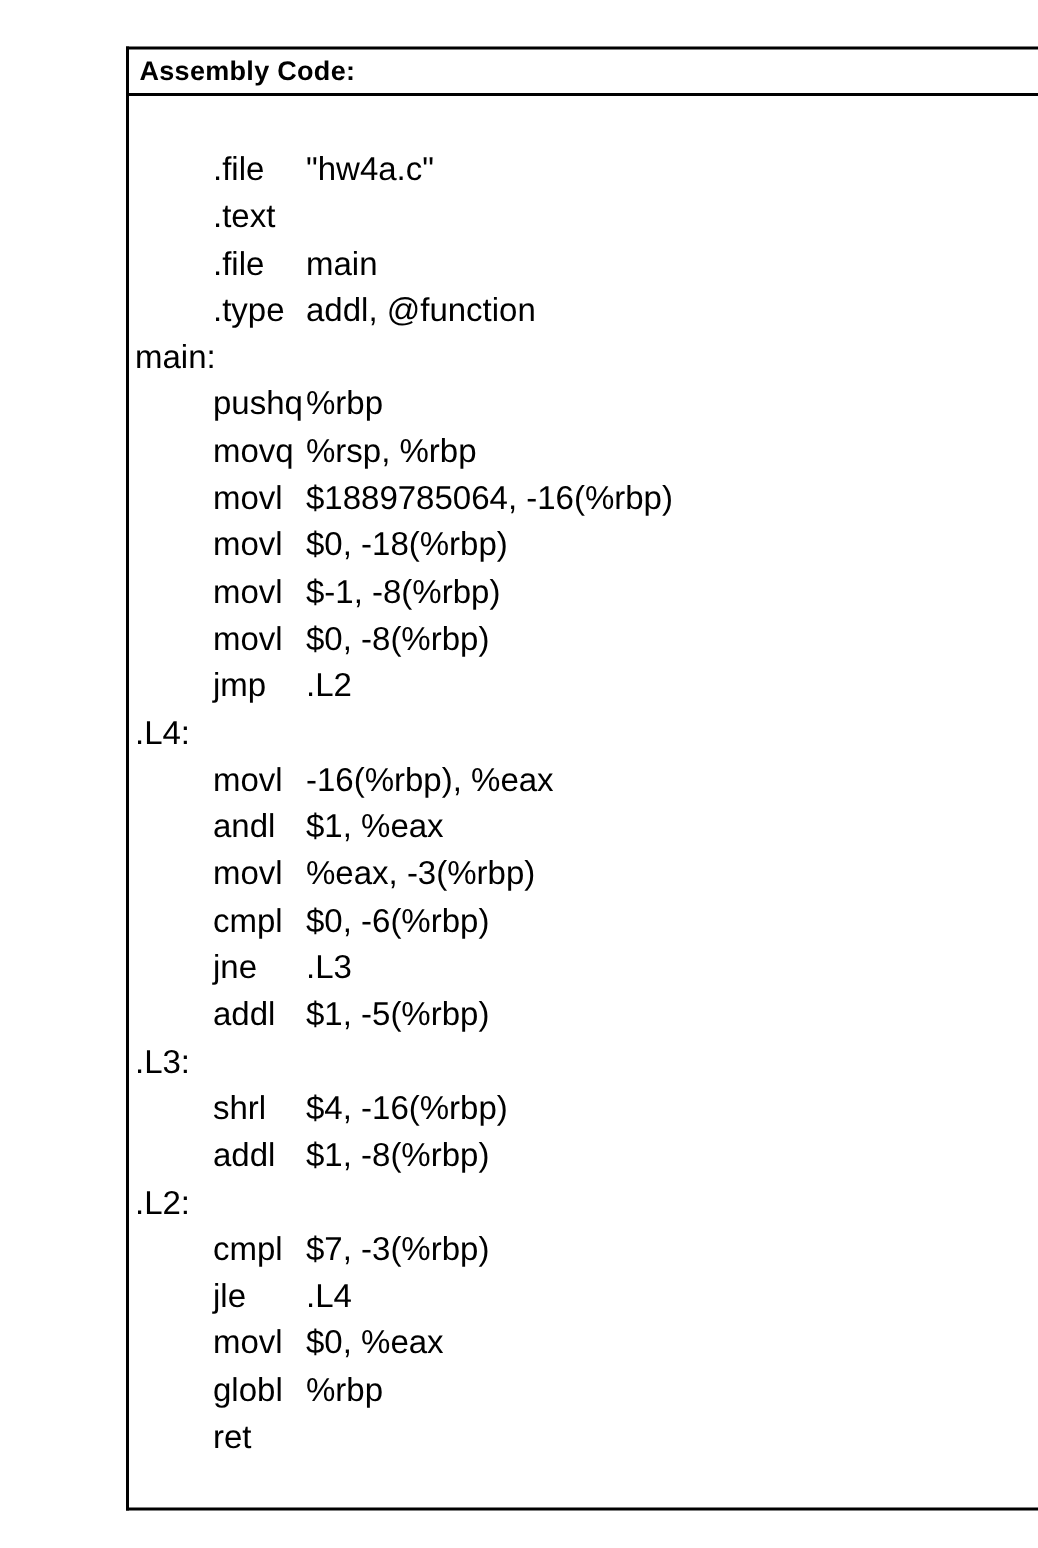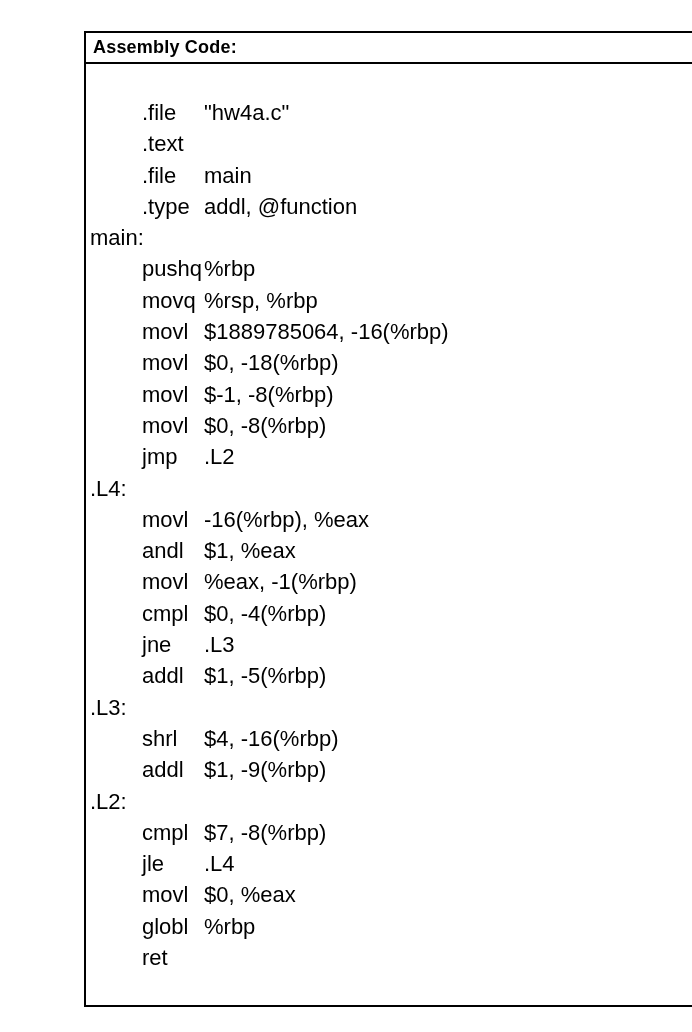--- a/index.html
+++ b/index.html
@@ -69,27 +69,27 @@
       <div class="cl ind"><span class="mn">pushq</span><span>%rbp</span></div>
       <div class="cl ind"><span class="mn">movq</span><span>%rsp, %rbp</span></div>
       <div class="cl ind"><span class="mn">movl</span><span>$1889785064, -16(%rbp)</span></div>
       <div class="cl ind"><span class="mn">movl</span><span>$0, -18(%rbp)</span></div>
       <div class="cl ind"><span class="mn">movl</span><span>$-1, -8(%rbp)</span></div>
       <div class="cl ind"><span class="mn">movl</span><span>$0, -8(%rbp)</span></div>
       <div class="cl ind"><span class="mn">jmp</span><span>.L2</span></div>
       <div class="cl"><span>.L4:</span></div>
       <div class="cl ind"><span class="mn">movl</span><span>-16(%rbp), %eax</span></div>
       <div class="cl ind"><span class="mn">andl</span><span>$1, %eax</span></div>
-      <div class="cl ind"><span class="mn">movl</span><span>%eax, -1(%rbp)</span></div>
-      <div class="cl ind"><span class="mn">cmpl</span><span>$0, -4(%rbp)</span></div>
+      <div class="cl ind"><span class="mn">movl</span><span>%eax, -3(%rbp)</span></div>
+      <div class="cl ind"><span class="mn">cmpl</span><span>$0, -6(%rbp)</span></div>
       <div class="cl ind"><span class="mn">jne</span><span>.L3</span></div>
       <div class="cl ind"><span class="mn">addl</span><span>$1, -5(%rbp)</span></div>
       <div class="cl"><span>.L3:</span></div>
       <div class="cl ind"><span class="mn">shrl</span><span>$4, -16(%rbp)</span></div>
-      <div class="cl ind"><span class="mn">addl</span><span>$1, -9(%rbp)</span></div>
+      <div class="cl ind"><span class="mn">addl</span><span>$1, -8(%rbp)</span></div>
       <div class="cl"><span>.L2:</span></div>
-      <div class="cl ind"><span class="mn">cmpl</span><span>$7, -8(%rbp)</span></div>
+      <div class="cl ind"><span class="mn">cmpl</span><span>$7, -3(%rbp)</span></div>
       <div class="cl ind"><span class="mn">jle</span><span>.L4</span></div>
       <div class="cl ind"><span class="mn">movl</span><span>$0, %eax</span></div>
       <div class="cl ind"><span class="mn">globl</span><span>%rbp</span></div>
       <div class="cl ind"><span class="mn">ret</span></div>
     </div>
 </div>
 
 </body></html>

